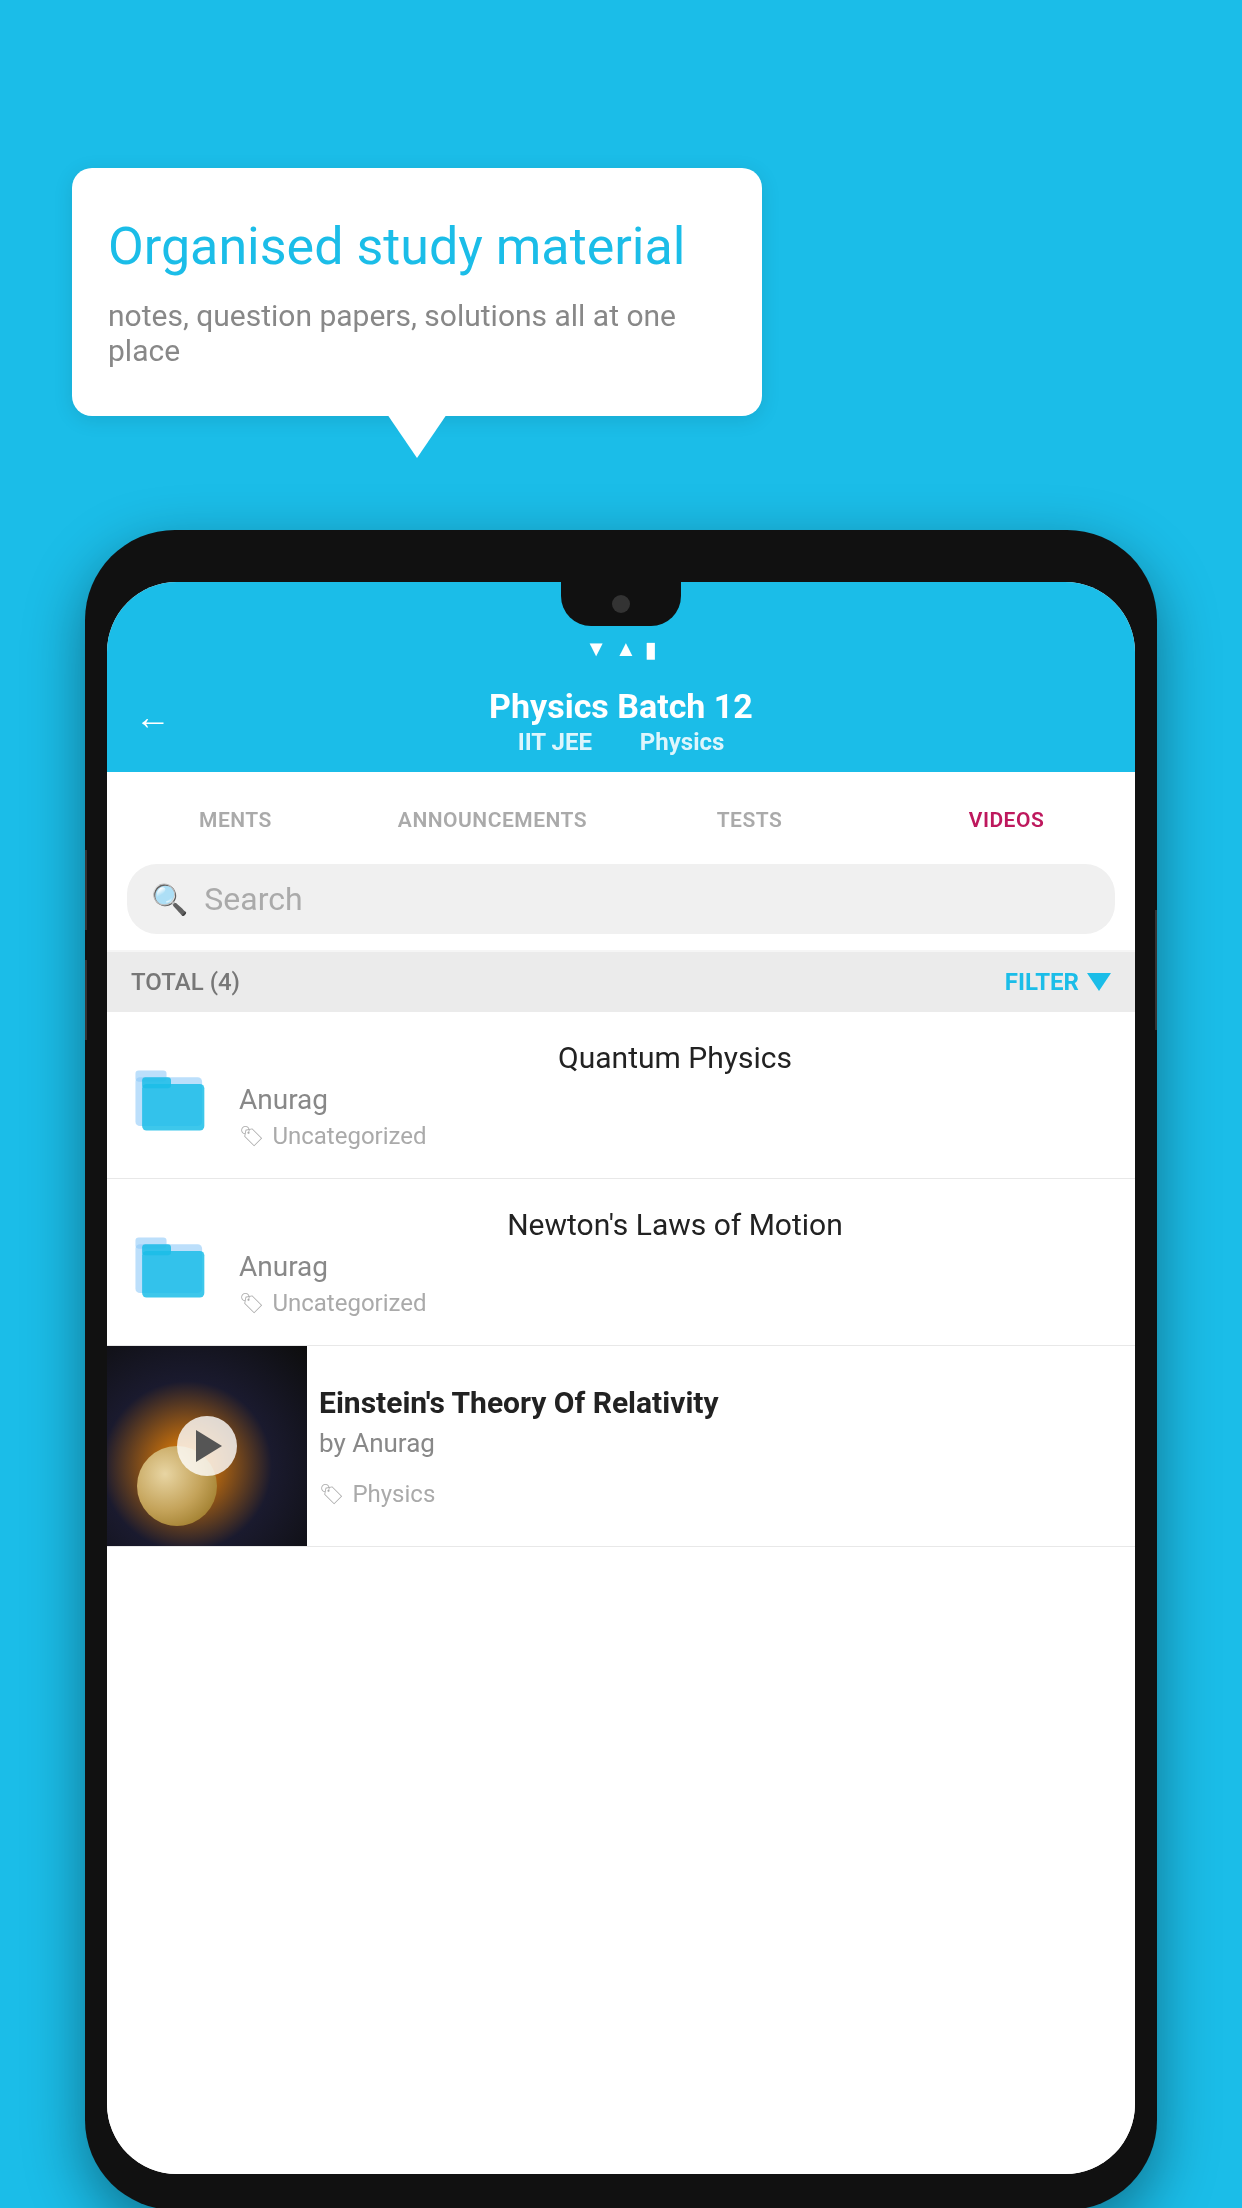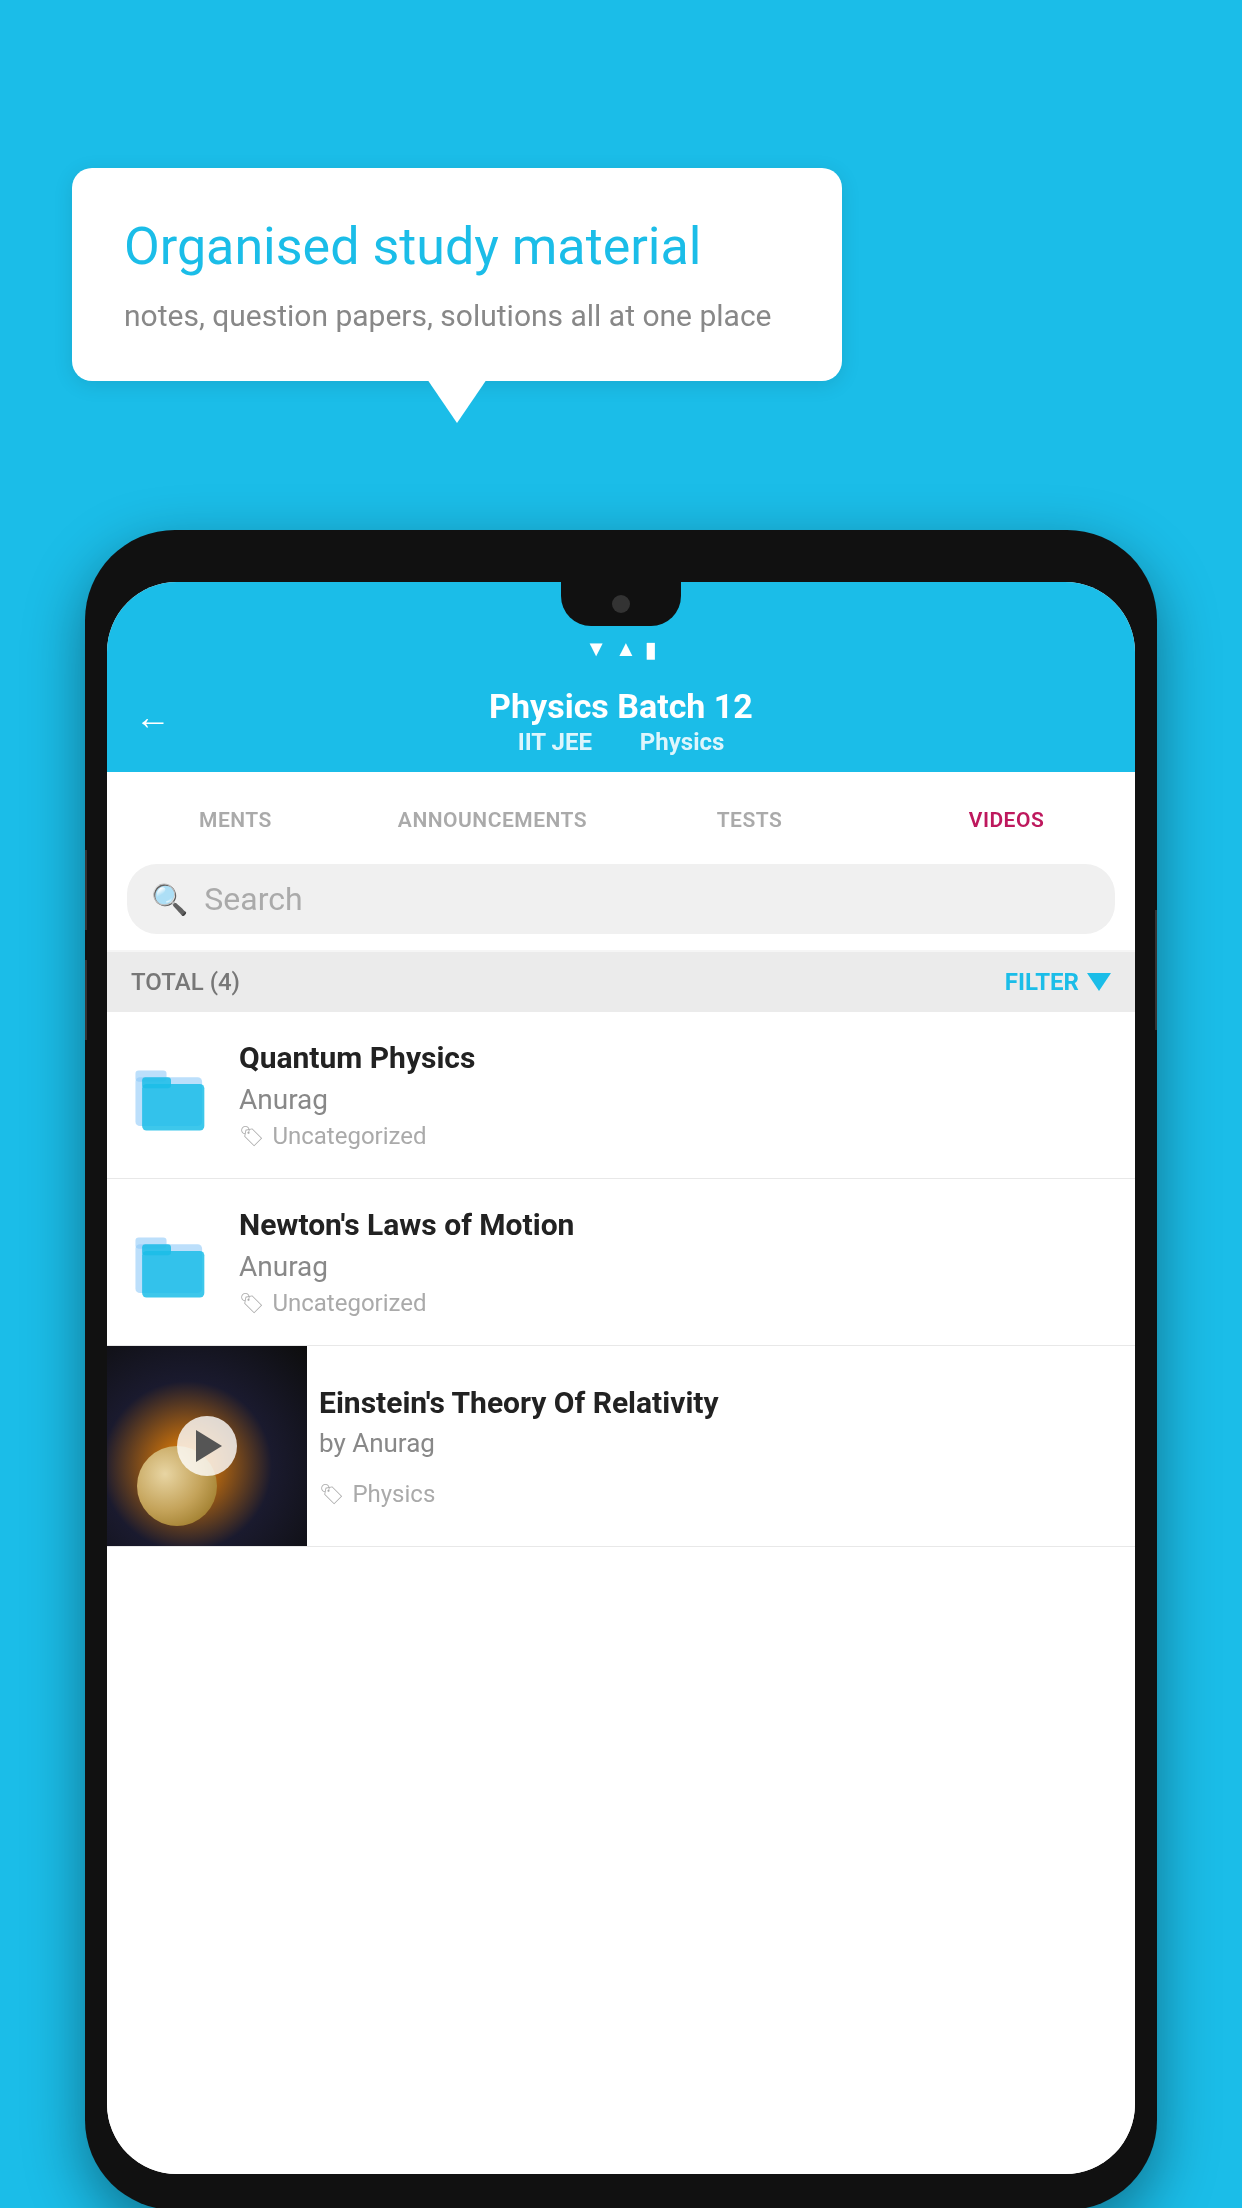--- a/index.html
+++ b/index.html
@@ -11,24 +11,24 @@
       font-family: 'Roboto', Arial, sans-serif;
       overflow: hidden;
       position: relative;
     }
 
     
     .speech-bubble {
       position: absolute;
       top: 168px;
       left: 72px;
-      width: 770px;
+      width: 690px;
       background: white;
       border-radius: 20px;
-      padding: 48px 52px;
+      padding: 48px 36px;
       box-shadow: 0 4px 20px rgba(0,0,0,0.1);
     }
     .speech-bubble::after {
       content: '';
       position: absolute;
       bottom: -42px;
       left: 50%;
       transform: translateX(-50%);
       width: 0;
       height: 0;
@@ -285,23 +285,24 @@
       display: flex;
       align-items: center;
       justify-content: center;
     }
 
     .video-info {
       flex: 1;
     }
     .video-title {
       font-size: 30px;
-      font-weight: 700;
+      font-weight: 400;
       color: #222;
       margin-bottom: 8px;
+      text-align: center;
     }
     .video-author {
       font-size: 28px;
       color: #888;
       margin-bottom: 6px;
     }
     .video-tag {
       font-size: 24px;
       color: #aaa;
       display: flex;

